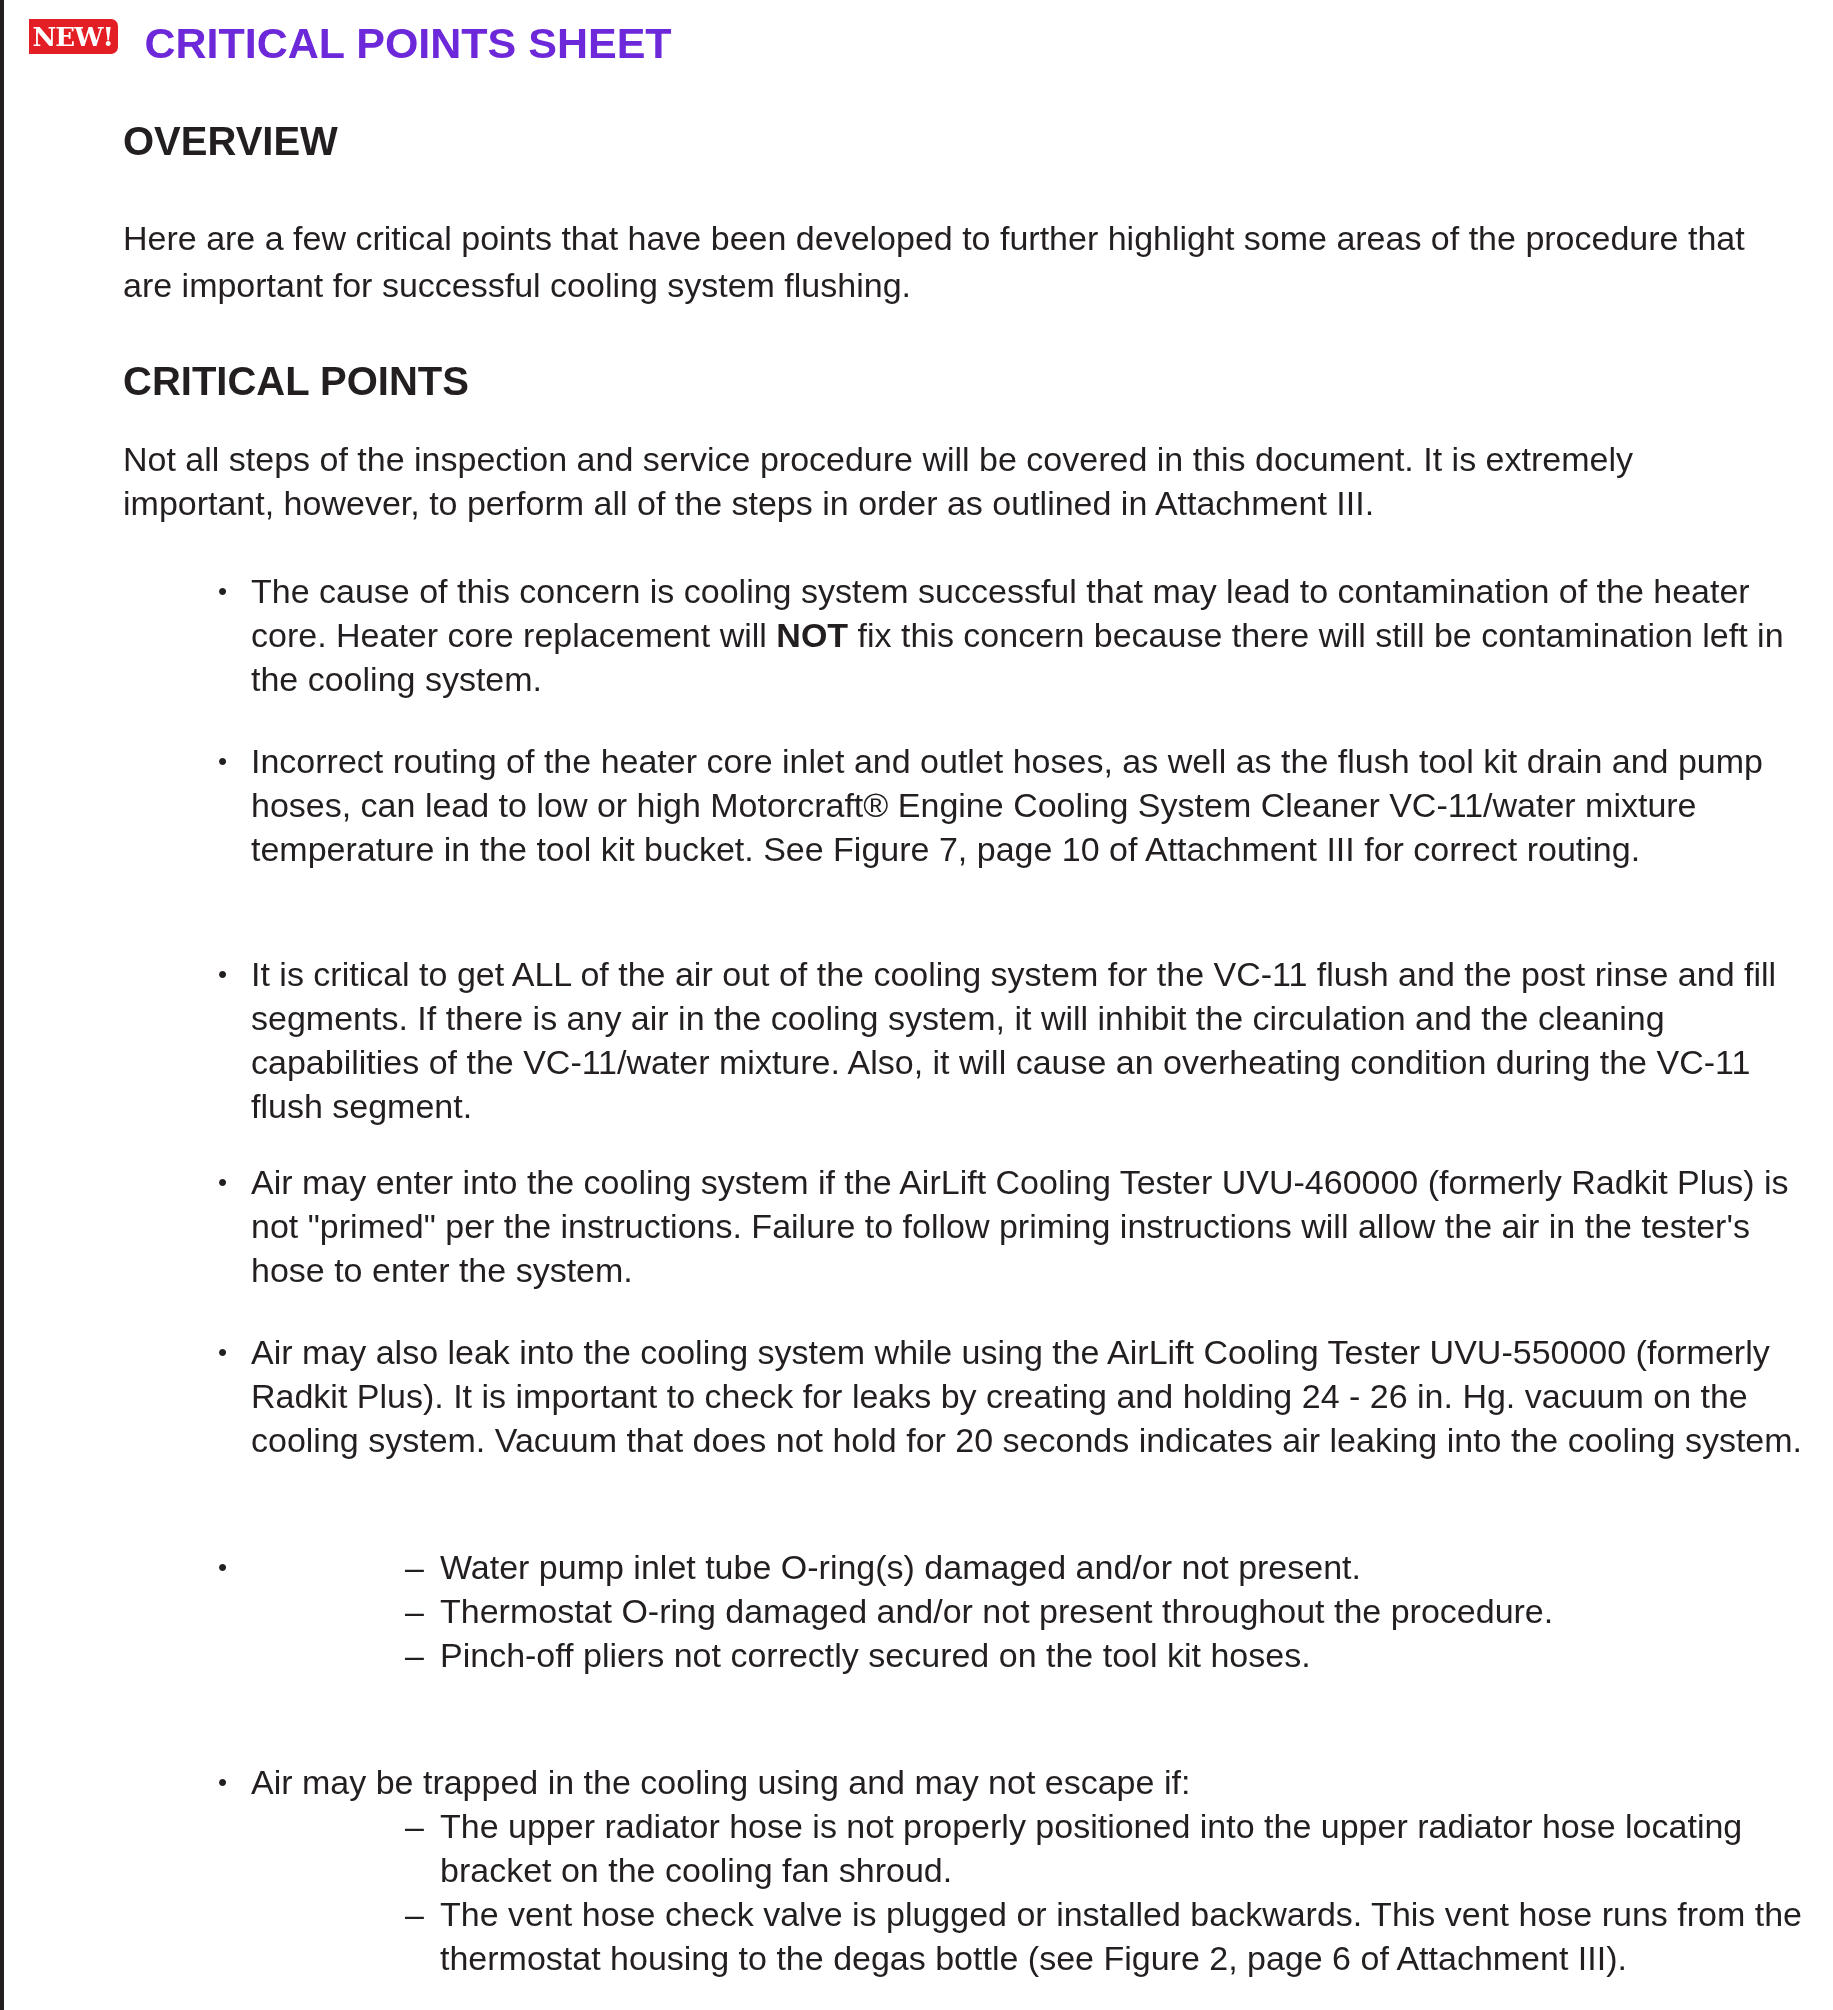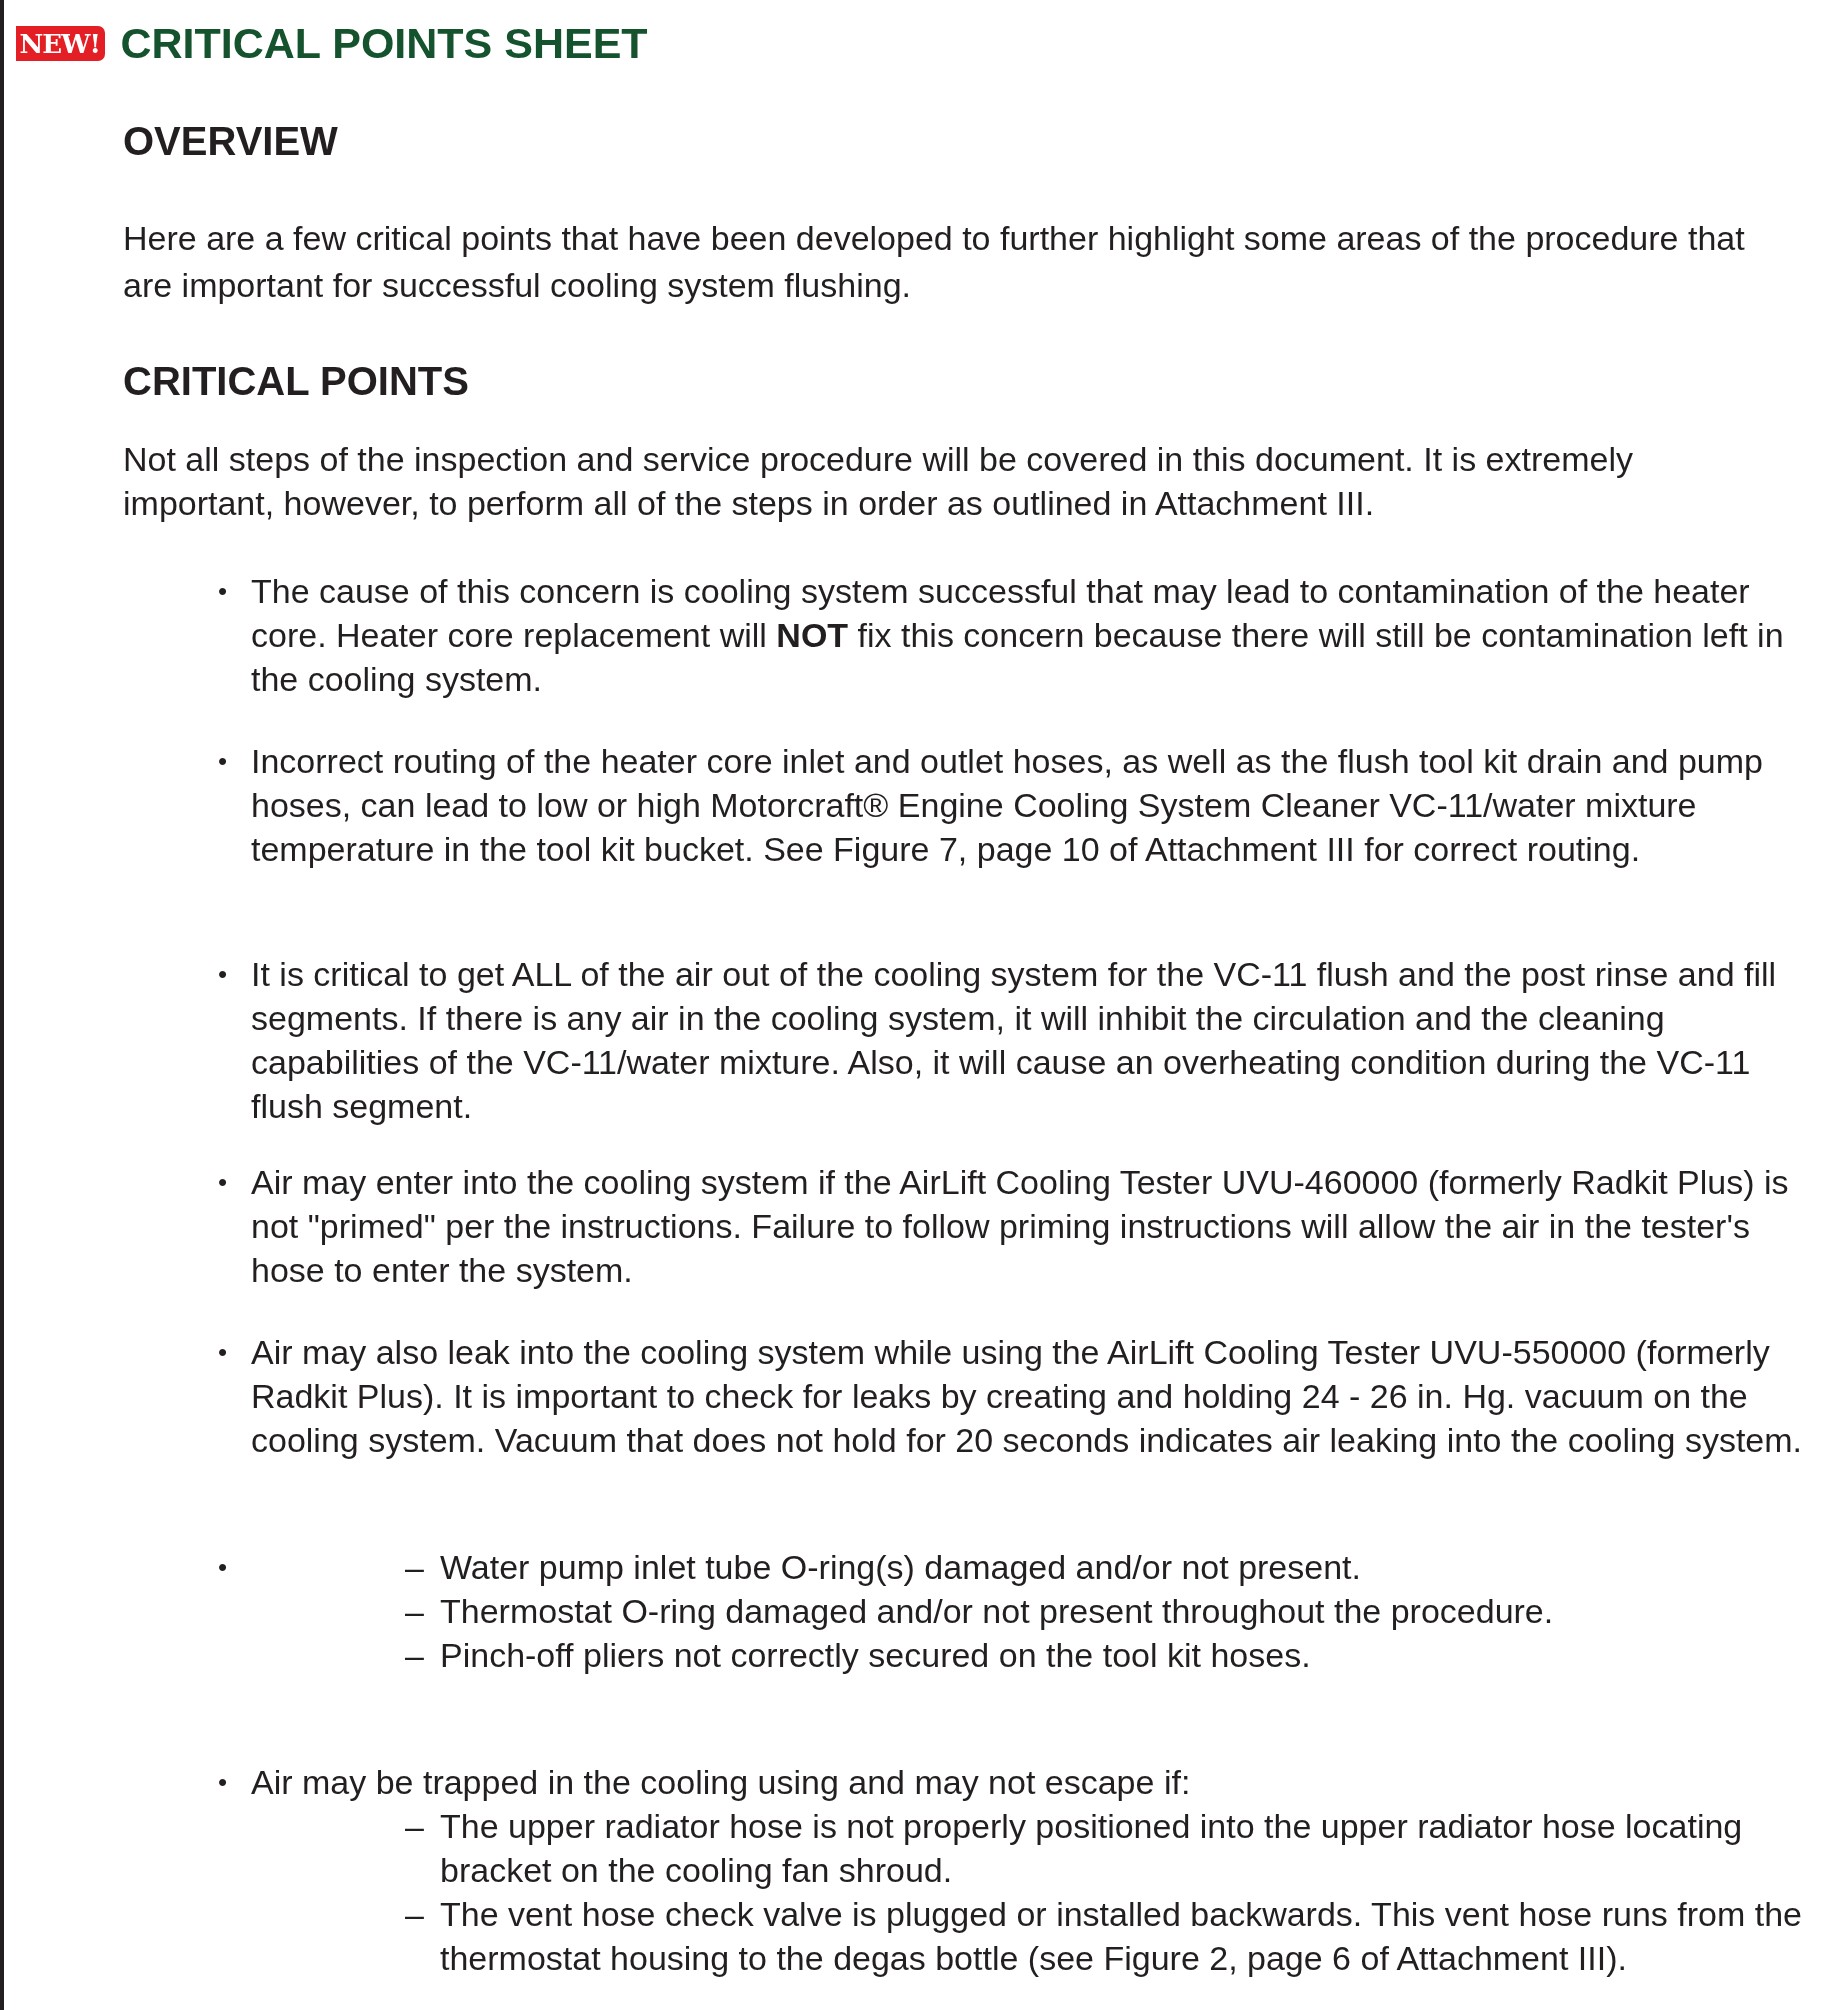--- a/index.html
+++ b/index.html
@@ -4,29 +4,29 @@
 <style>
   html, body { margin: 0; padding: 0; background: #ffffff; }
   body {
     width: 1834px; height: 2010px; position: relative; overflow: hidden;
     font-family: "Liberation Sans", sans-serif; color: #231f20;
   }
   .left-rule {
     position: absolute; left: 0; top: 0; width: 3.5px; height: 2010px; background: #231f20;
   }
   .title-row {
-    position: absolute; left: 3px; top: 19.3px; display: flex; align-items: center; padding-left: 13px;
+    position: absolute; left: 16px; top: 19.3px; display: flex; align-items: flex-start; padding-left: 13px;
   }
   .badge {
     background: #e31e24; color: #fff; font-family: "DejaVu Serif", serif; font-weight: bold;
     font-size: 26px; line-height: 33px; padding: 1.8px 5.3px 0 3.5px; border-radius: 0 7px 7px 0;
     letter-spacing: -0.9px; height: 33px; display: flex; align-items: center;
   }
   .title {
-    color: #14532d; font-weight: bold; font-size: 43px; margin-left: 15px; letter-spacing: 0px;
+    color: #6d28d9; font-weight: bold; font-size: 43px; margin-left: 26px; letter-spacing: 0px;
   }
   h2 {
     position: absolute; left: 111px; margin: 12px; font-size: 40px; font-weight: bold; color: #231f20;
   }
   .para {
     position: absolute; left: 111px; margin: 12px; font-size: 34px; line-height: 47px; width: 1668px;
   }
   .list { position: absolute; left: 218px; width: 1598px; margin: 0; padding: 0; list-style: none; }
   .item { position: relative; padding-left: 33px; font-size: 34px; line-height: 44px; margin: 0; }
   .bullet { position: absolute; left: 0; top: 0; font-size: 26px; }

